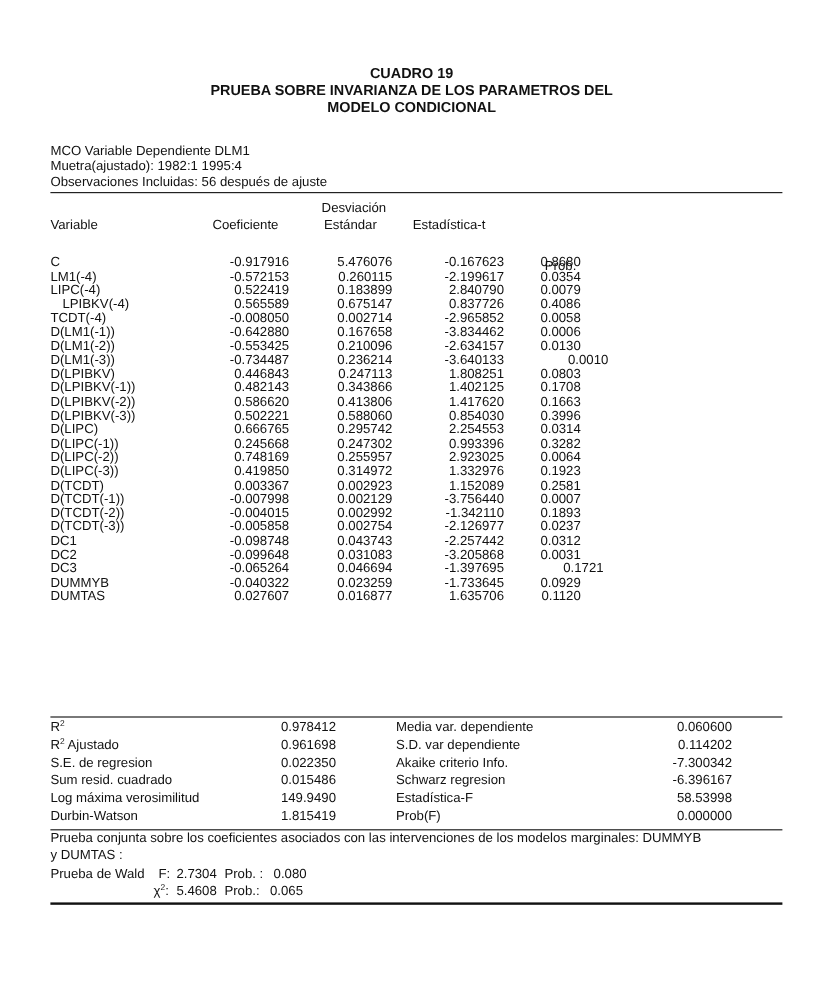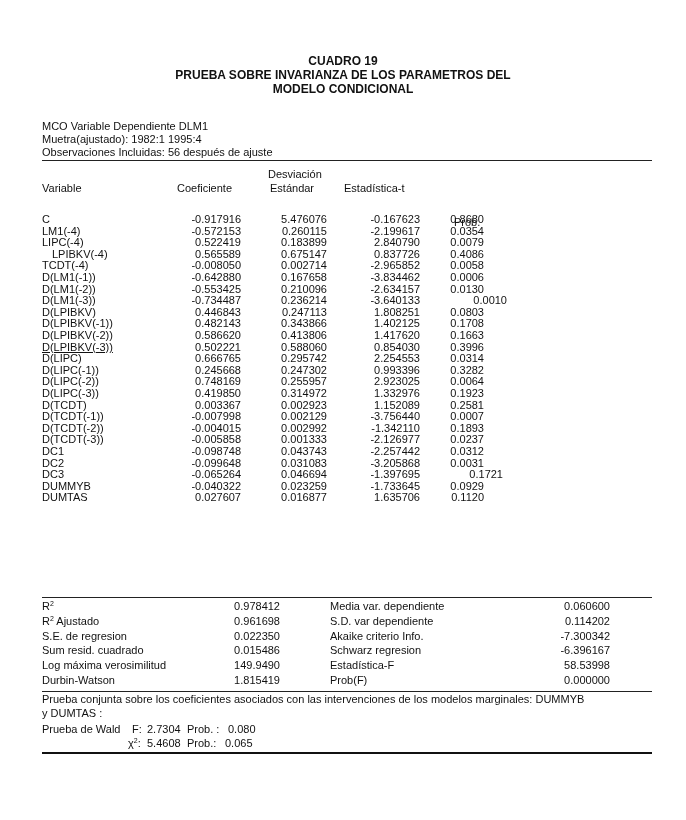--- a/index.html
+++ b/index.html
@@ -109,21 +109,21 @@
       <div class="cell r" style="top: 317.4px; left: 404px; width: 80px;">0.1708</div>
     </div>
     <div>
       <div class="cell" style="top: 329px; left: 42px;">D(LPIBKV(-2))</div>
       <div class="cell r" style="top: 329px; left: 161px; width: 80px;">0.586620</div>
       <div class="cell r" style="top: 329px; left: 247px; width: 80px;">0.413806</div>
       <div class="cell r" style="top: 329px; left: 340px; width: 80px;">1.417620</div>
       <div class="cell r" style="top: 329px; left: 404px; width: 80px;">0.1663</div>
     </div>
     <div>
-      <div class="cell" style="top: 340.6px; left: 42px; text-decoration: underline;">D(LPIBKV(-3))</div>
+      <div class="cell" style="top: 340.6px; left: 42px;">D(LPIBKV(-3))</div>
       <div class="cell r" style="top: 340.6px; left: 161px; width: 80px;">0.502221</div>
       <div class="cell r" style="top: 340.6px; left: 247px; width: 80px;">0.588060</div>
       <div class="cell r" style="top: 340.6px; left: 340px; width: 80px;">0.854030</div>
       <div class="cell r" style="top: 340.6px; left: 404px; width: 80px;">0.3996</div>
     </div>
     <div>
       <div class="cell" style="top: 352.2px; left: 42px;">D(LIPC)</div>
       <div class="cell r" style="top: 352.2px; left: 161px; width: 80px;">0.666765</div>
       <div class="cell r" style="top: 352.2px; left: 247px; width: 80px;">0.295742</div>
       <div class="cell r" style="top: 352.2px; left: 340px; width: 80px;">2.254553</div>
@@ -167,21 +167,21 @@
     <div>
       <div class="cell" style="top: 421.8px; left: 42px;">D(TCDT(-2))</div>
       <div class="cell r" style="top: 421.8px; left: 161px; width: 80px;">-0.004015</div>
       <div class="cell r" style="top: 421.8px; left: 247px; width: 80px;">0.002992</div>
       <div class="cell r" style="top: 421.8px; left: 340px; width: 80px;">-1.342110</div>
       <div class="cell r" style="top: 421.8px; left: 404px; width: 80px;">0.1893</div>
     </div>
     <div>
       <div class="cell" style="top: 433.4px; left: 42px;">D(TCDT(-3))</div>
       <div class="cell r" style="top: 433.4px; left: 161px; width: 80px;">-0.005858</div>
-      <div class="cell r" style="top: 433.4px; left: 247px; width: 80px;">0.001333</div>
+      <div class="cell r" style="top: 433.4px; left: 247px; width: 80px;">0.002754</div>
       <div class="cell r" style="top: 433.4px; left: 340px; width: 80px;">-2.126977</div>
       <div class="cell r" style="top: 433.4px; left: 404px; width: 80px;">0.0237</div>
     </div>
     <div>
       <div class="cell" style="top: 445px; left: 42px;">DC1</div>
       <div class="cell r" style="top: 445px; left: 161px; width: 80px;">-0.098748</div>
       <div class="cell r" style="top: 445px; left: 247px; width: 80px;">0.043743</div>
       <div class="cell r" style="top: 445px; left: 340px; width: 80px; text-align: right;">-2.257442</div>
       <div class="cell r" style="top: 445px; left: 404px; width: 80px;">0.0312</div>
     </div>

